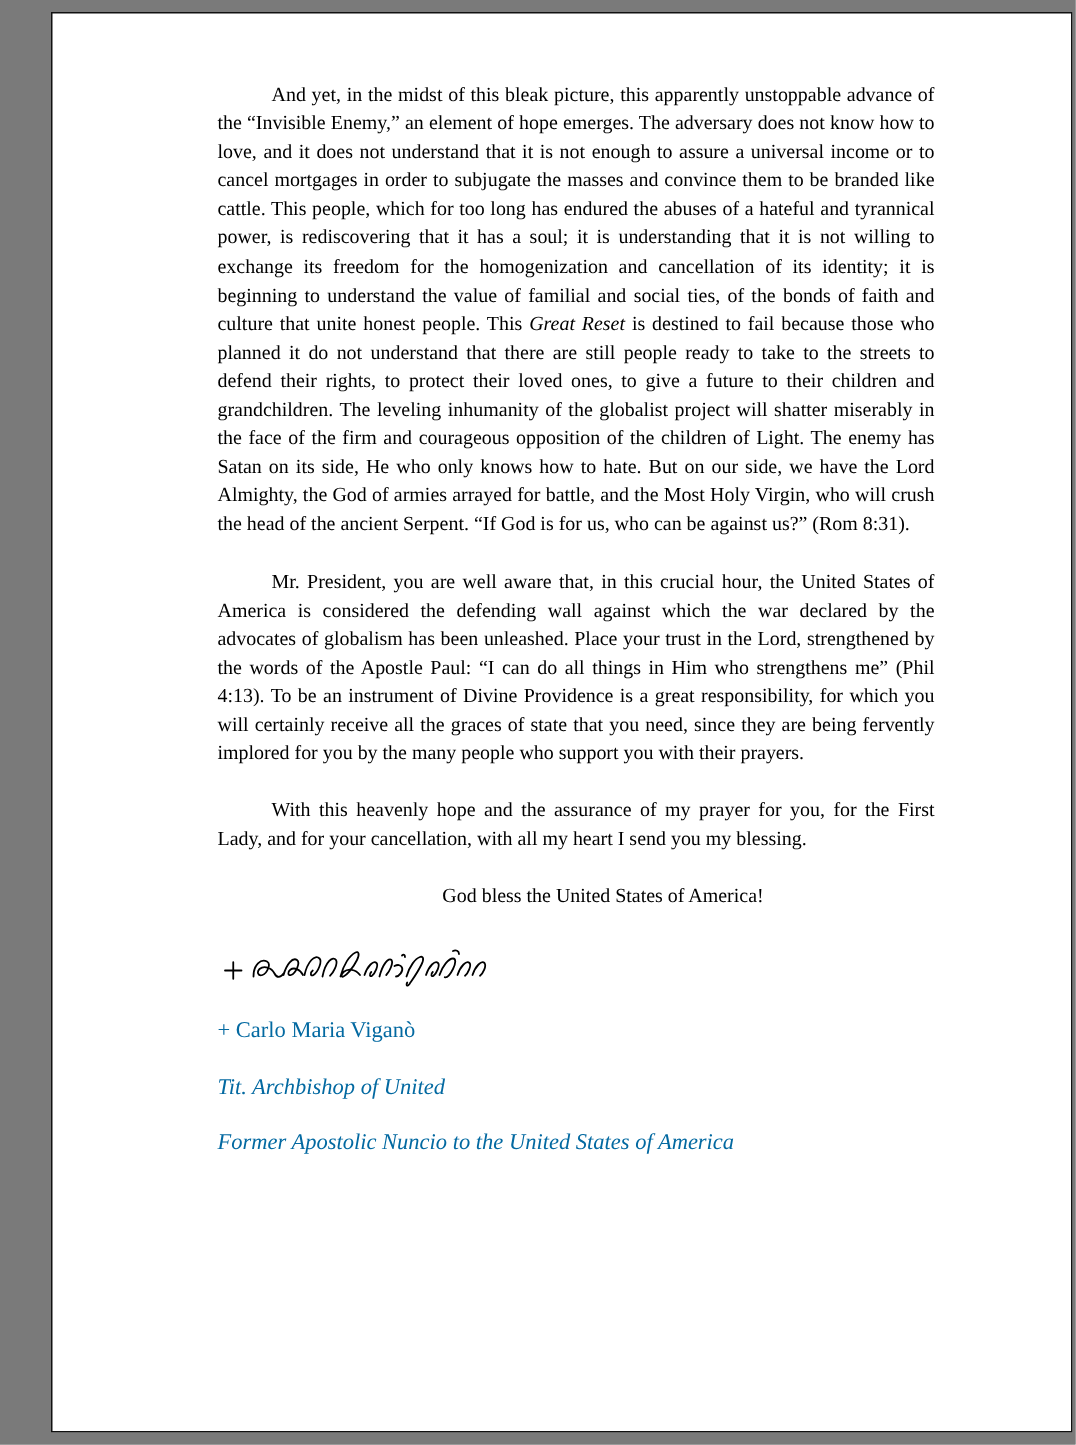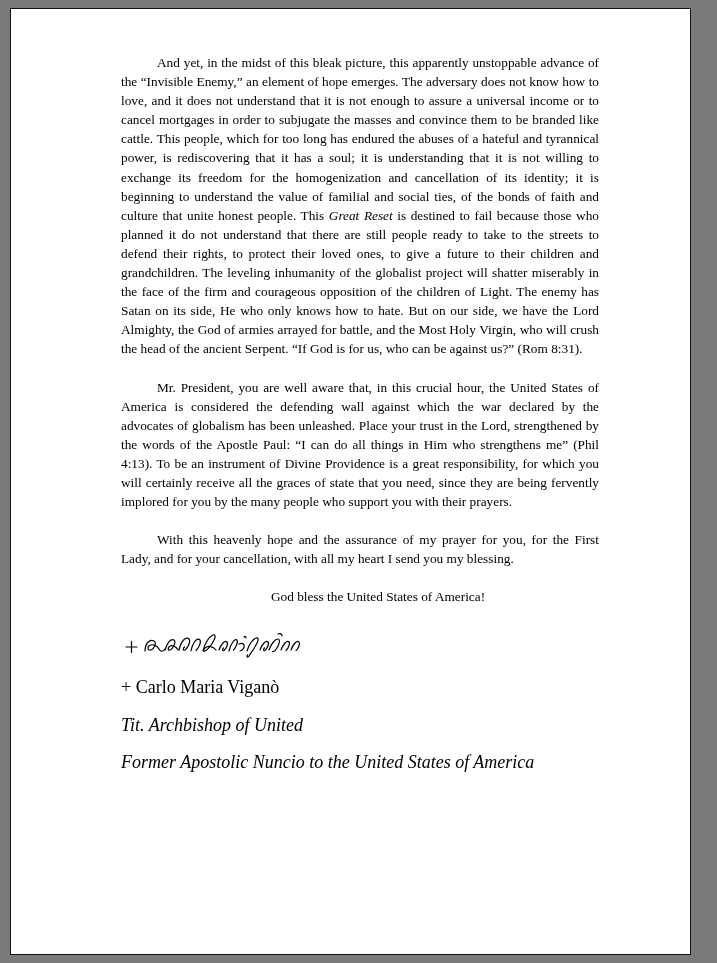--- a/index.html
+++ b/index.html
@@ -8,21 +8,21 @@
     background: #7a7a7a;
   }
   body {
     width: 717px;
     height: 963px;
     overflow: hidden;
     font-family: "Liberation Serif", serif;
   }
   #page {
     position: absolute;
-    left: 10px;
+    left: 34px;
     top: 8px;
     width: 681px;
     height: 947px;
     background: #ffffff;
     border: 1px solid #111111;
     box-sizing: border-box;
     padding-left: 12px;
   }
   #content {
     position: absolute;
@@ -55,23 +55,23 @@
   #signature-mark {
     height: 28px;
     margin-left: 2px;
     margin-bottom: 1px;
     position: relative;
   }
   #signature-mark svg {
     display: block;
   }
   .sig-line {
-    font-size: 18px;
+    font-size: 15px;
     line-height: 17.5px;
-    color: #000000;
+    color: #0369a1;
     text-align: left;
     margin-top: 20px;
   }
   .sig-line.italic {
     font-style: italic;
   }
 </style>
 </head>
 <body>
 

